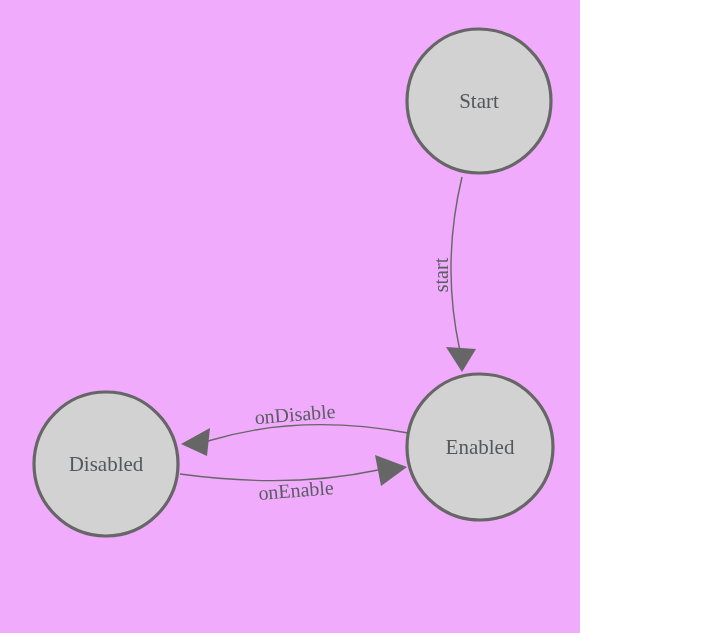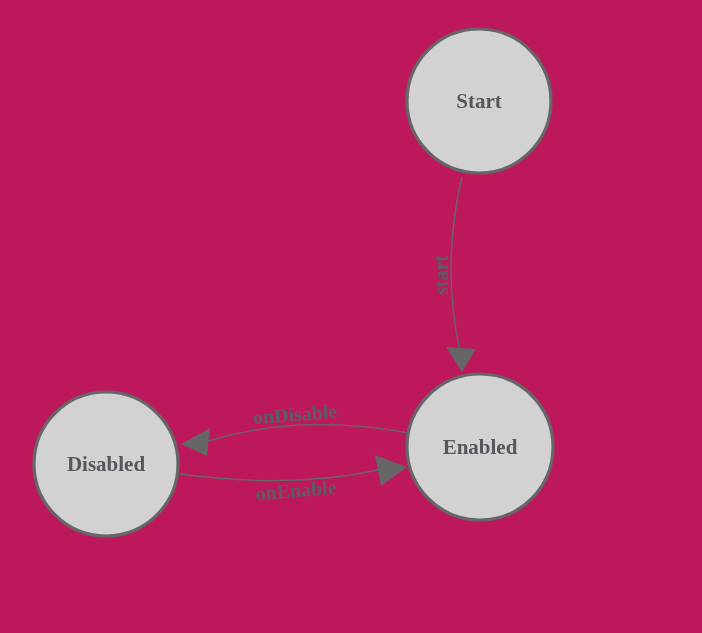--- a/index.html
+++ b/index.html
@@ -6,24 +6,23 @@
     margin: 0;
     padding: 0;
     background: #ffffff;
     width: 702px;
     height: 633px;
     overflow: hidden;
     font-family: "Liberation Serif", "DejaVu Serif", serif;
   }
   .canvas-wrap {
     position: relative;
-    width: 702px;
+    width: 580px;
     height: 633px;
-    background: #be185d;
-    font-weight: bold;
+    background: #f0abfc;
   }
   svg { display: block; }
   .state-circle {
     fill: #d2d2d2;
     stroke: #666666;
     stroke-width: 3.2;
   }
   .edge-line {
     fill: none;
     stroke: #666666;

